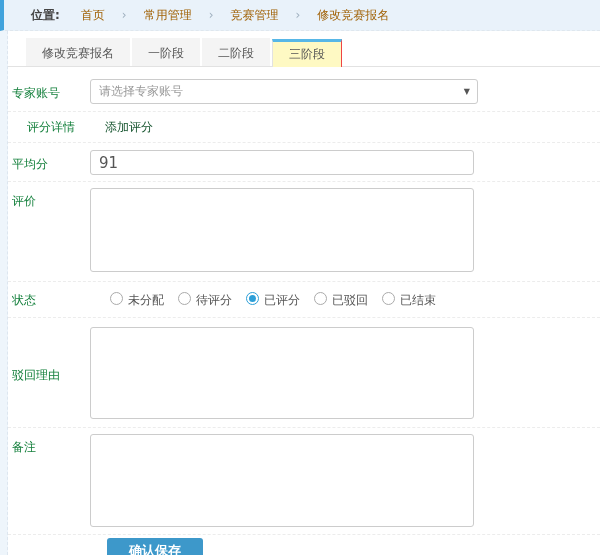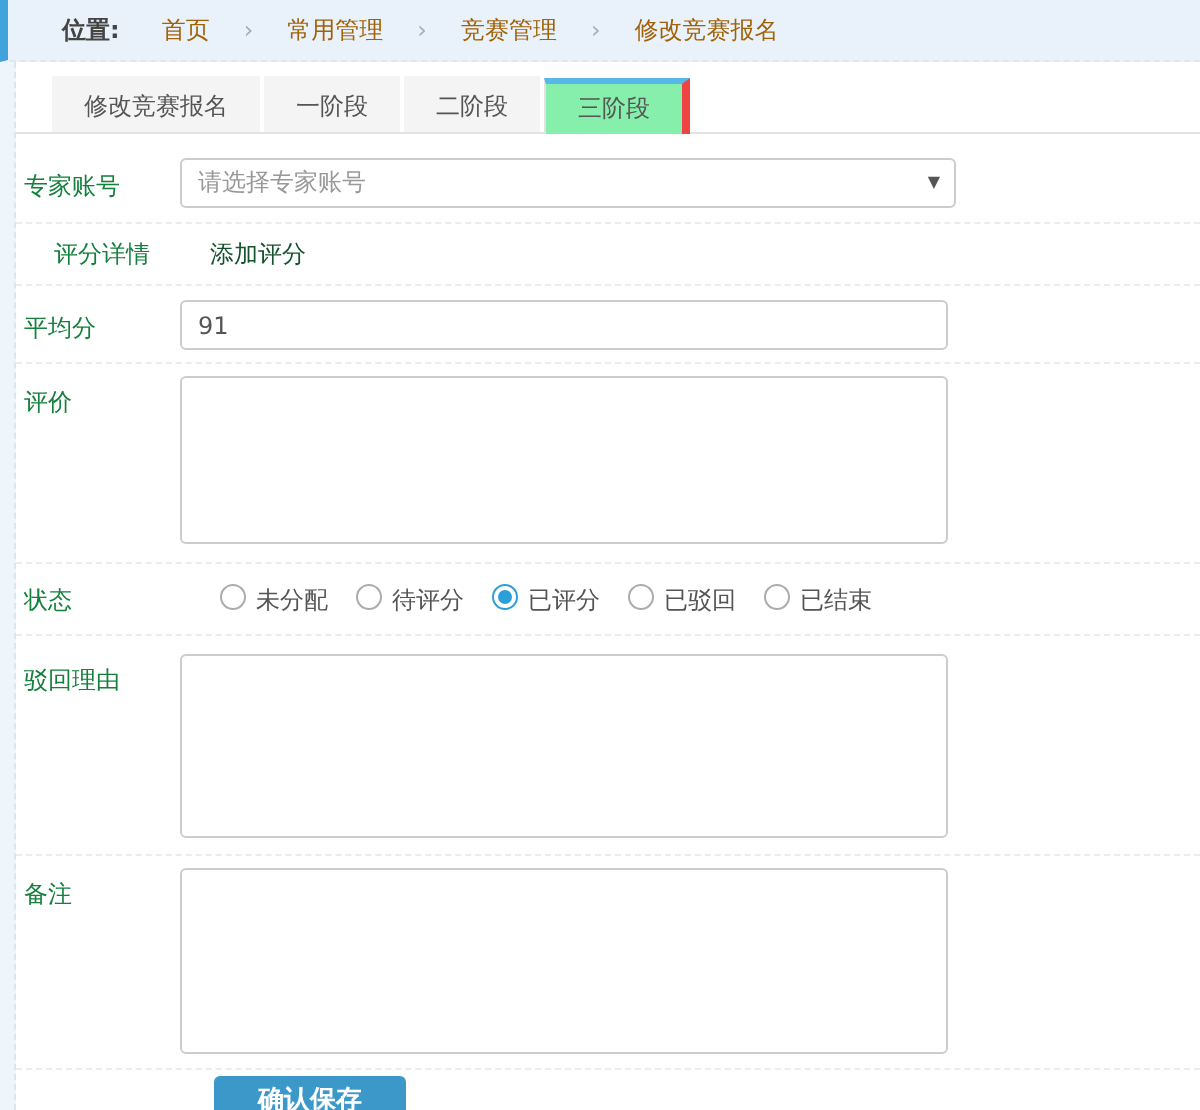--- a/index.html
+++ b/index.html
@@ -23,55 +23,55 @@
   .left-strip { width:8px; background:#eef5fb; border-right:1px dashed #dde6ef; }
   .content { flex:1; background:#fff; min-width:0; }
   
   .tabs { padding:7px 0 0 18px; border-bottom:1px solid #e2e2e2; display:flex; align-items:flex-end; }
   .tab {
     margin-right:2px; padding:0 16px; height:28px; line-height:25px;
     background:#f4f4f4; border-top:3px solid transparent; color:#555;
     cursor:pointer; white-space:nowrap;
   }
   .tab.active {
-    background:#86efac; border-top:3px solid #57b7e7;
-    border-left:1px solid #e2e2e2; border-right:4px solid #ef4444;
+    background:#fef9c3; border-top:3px solid #57b7e7;
+    border-left:1px solid #e2e2e2; border-right:1px solid #ef4444;
     margin-bottom:-1px; position:relative; z-index:1;
   }
   
   .form-row { display:flex; border-bottom:1px dashed #ececec; }
   .form-label { width:78px; margin-left:4px; flex-shrink:0; color:#15803d; }
   .row-select { padding:12px 0 7px; }
   .row-select .form-label { padding-top:6px; }
   .row-link { padding:6px 15px; }
   .row-link .form-label { padding-top:1px; }
   .row-input { padding:7px 0 6px; }
   .row-input .form-label { padding-top:6px; }
   .row-ta-1 { padding:6px 0 9px; }
-  .row-ta-2 { padding:9px 0 8px; }
+  .row-ta-2 { padding:9px 0 8px;align-items:center; }
   .row-ta-3 { padding:6px 0 7px; }
   .row-ta-1 .form-label, .row-ta-2 .form-label, .row-ta-3 .form-label { padding-top:5px; }
   .row-radios { padding:9px 0 8px; }
   .row-radios .form-label { padding-top:1px; }
   .row-button { border-bottom:none; padding:3px 0 0; }
   
   .select-box {
     width:388px; height:25px; border:1px solid #ccc; border-radius:3px;
     background:#fff; position:relative; padding:0 20px 0 8px;
     line-height:23px; cursor:pointer;
   }
   .select-value { color:#999; }
   .select-arrow {
     position:absolute; right:7px; top:50%; transform:translateY(-55%);
     font-size:8px; color:#555; line-height:1;
   }
   .link-text { color:#14532d; cursor:pointer; padding-top:1px; }
   .text-input {
     width:384px; height:25px; border:1px solid #ccc; border-radius:3px;
-    padding:0 8px; font-family:inherit; font-size:12px; color:#555; outline:none;
+    padding:0 8px; font-family:inherit; font-size:15px; color:#555; outline:none;
   }
   .ta {
     width:384px; border:1px solid #ccc; border-radius:3px;
     padding:4px 8px; font-family:inherit; font-size:12px; color:#555;
     resize:none; outline:none; display:block;
   }
   .ta-eval { height:84px; }
   .ta-reject { height:92px; }
   .ta-remark { height:93px; }
   

